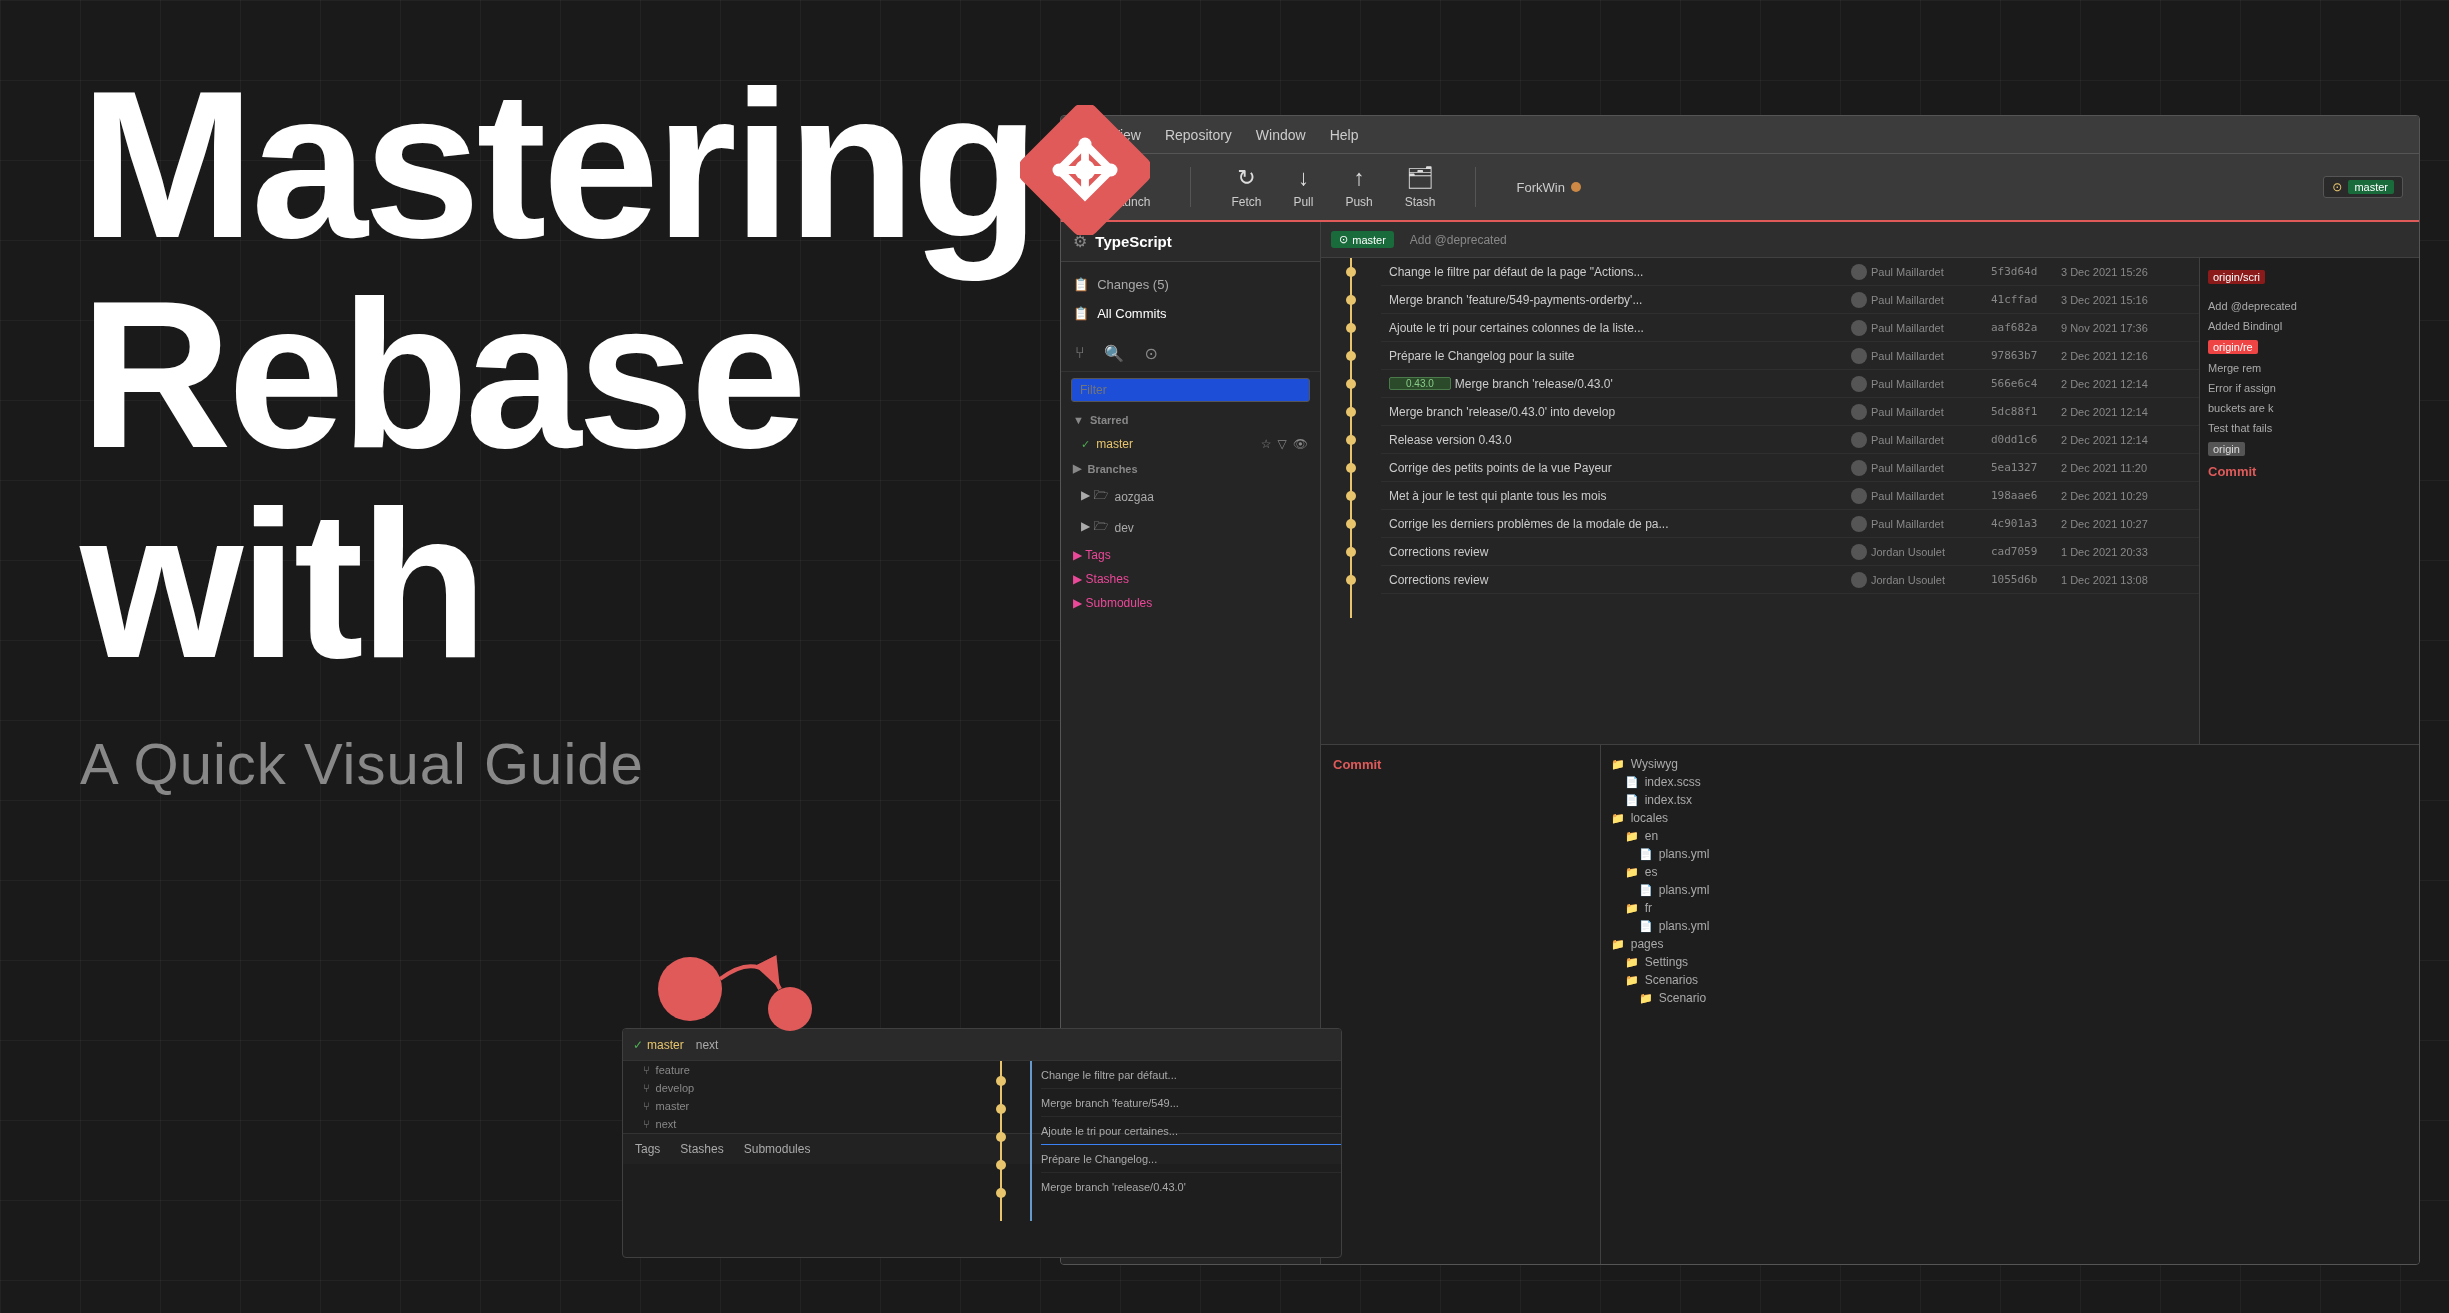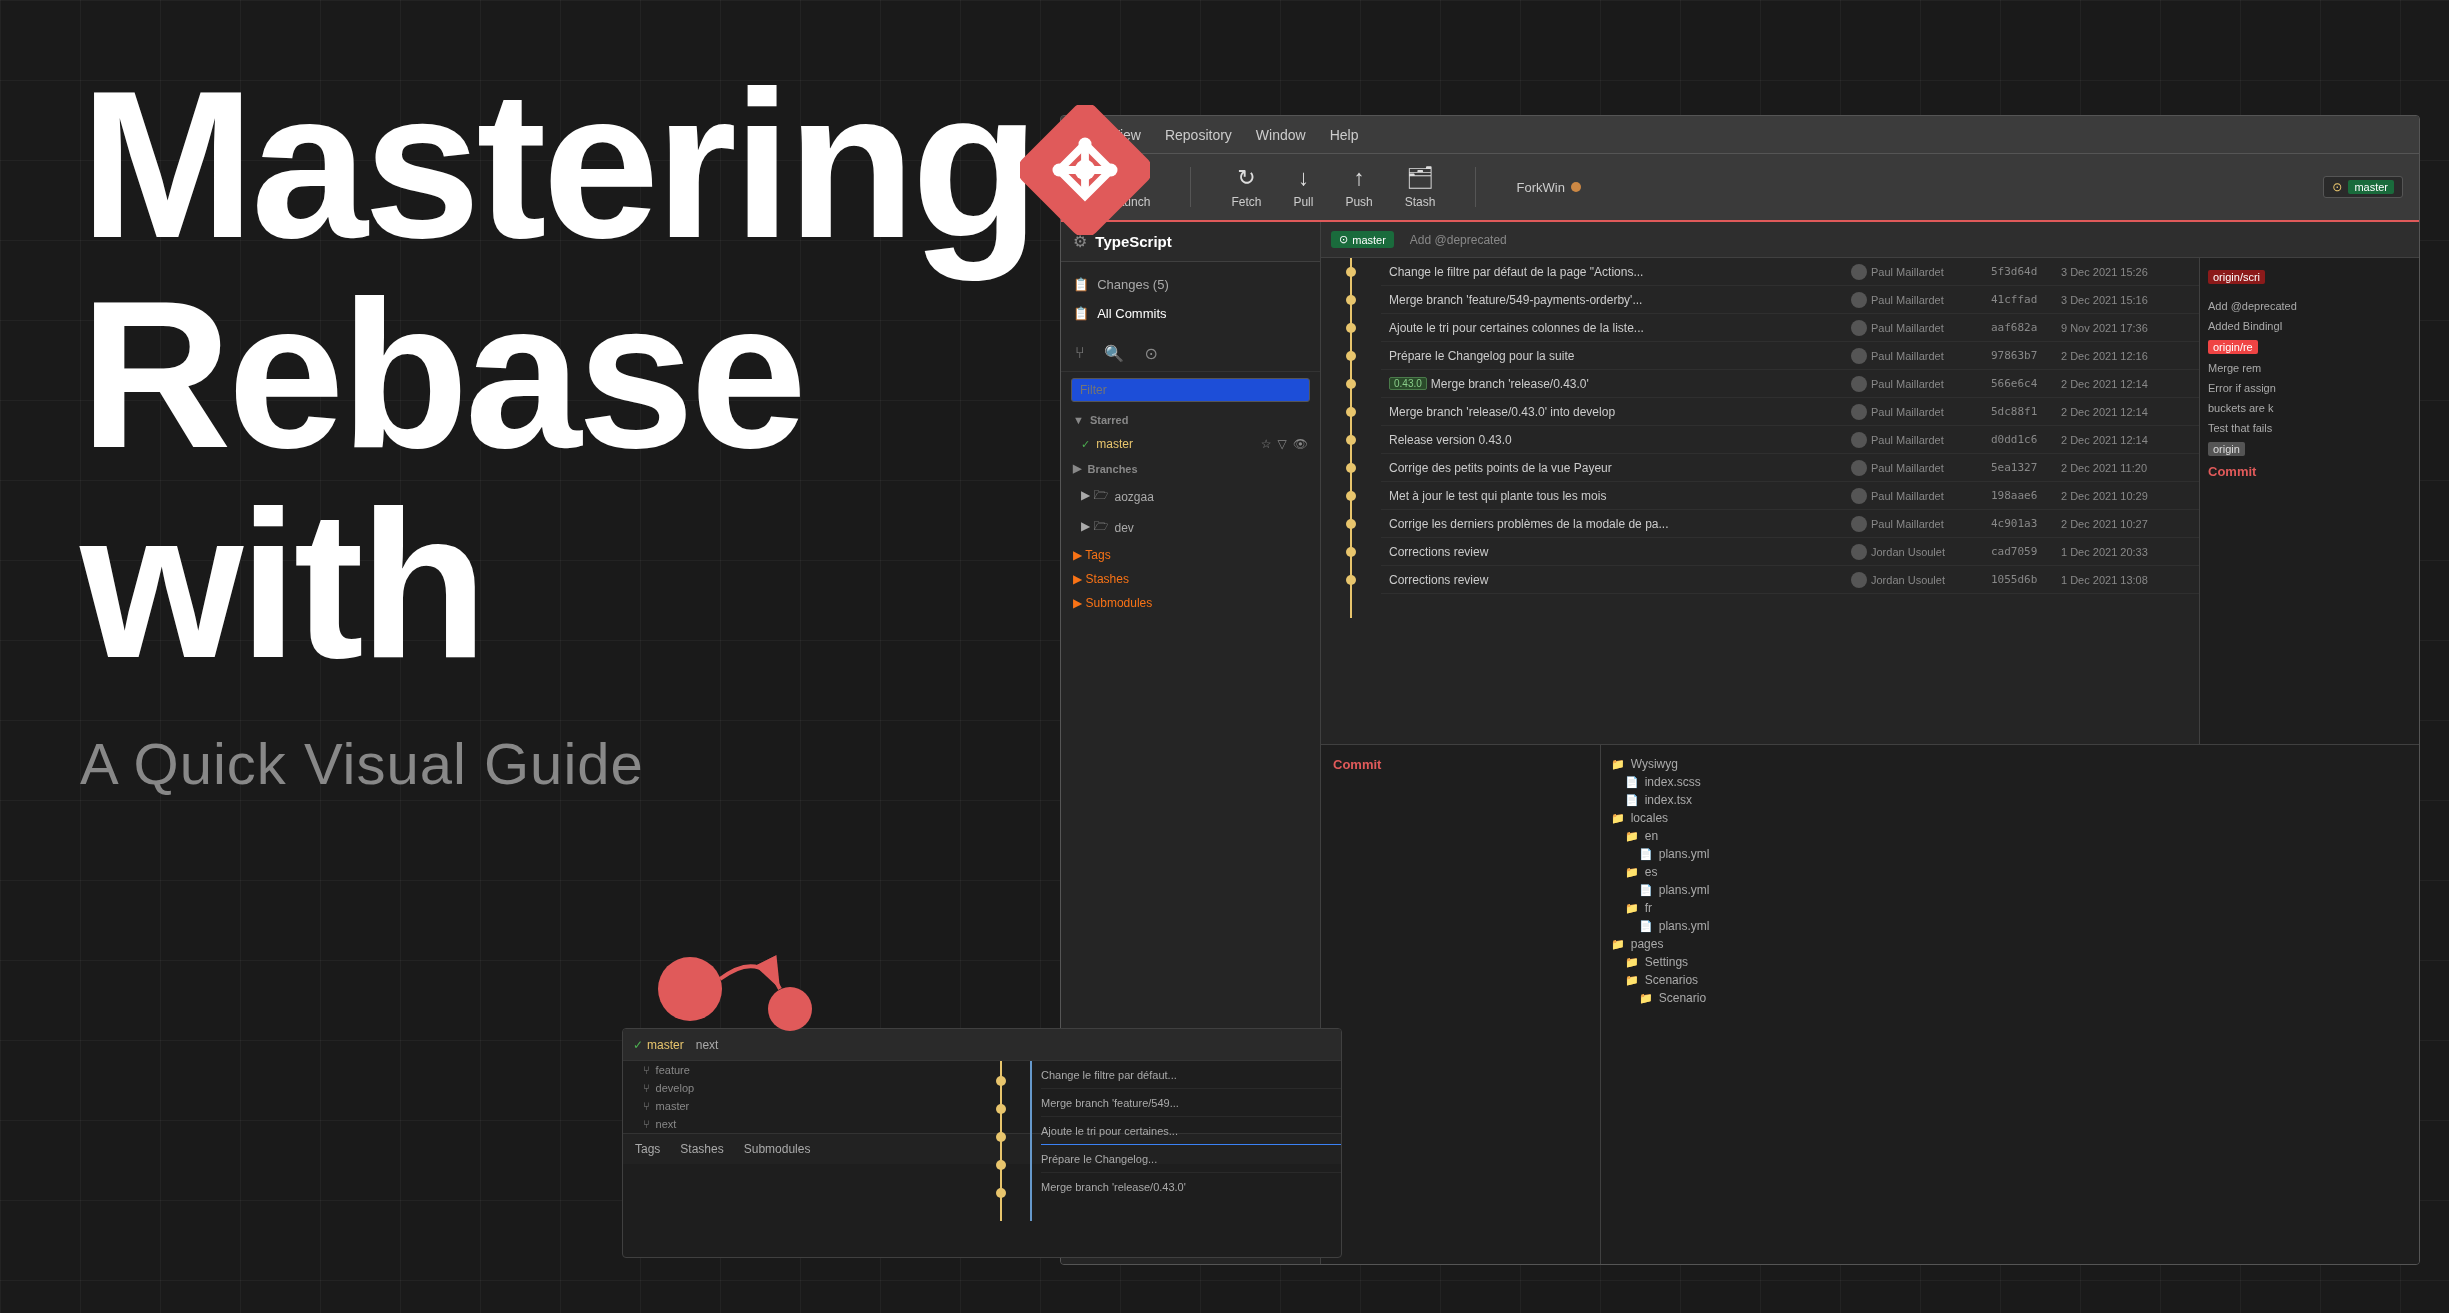--- a/index.html
+++ b/index.html
@@ -208,21 +208,21 @@
     }
 
     .branch-item .checkmark {
       color: #4caf50;
       font-size: 11px;
     }
 
     .tags-section {
       padding: 5px 12px;
       font-size: 12px;
-      color: #f97316;
+      color: #ec4899;
       cursor: pointer;
     }
 
     
     .right-panel {
       flex: 1;
       display: flex;
       flex-direction: column;
       overflow: hidden;
     }
@@ -309,21 +309,21 @@
       display: inline-block;
       flex-shrink: 0;
     }
 
     
     .tag-badge {
       background: #2a4a2a;
       border: 1px solid #4a7a4a;
       color: #88cc88;
       border-radius: 2px;
-      padding: 0 4px;
+      padding: 0 16px;
       font-size: 10px;
       margin-right: 4px;
       flex-shrink: 0;
     }
 
     
     .bottom-panel {
       height: 520px;
       background: #1e1e1e;
       border-top: 1px solid #404040;

